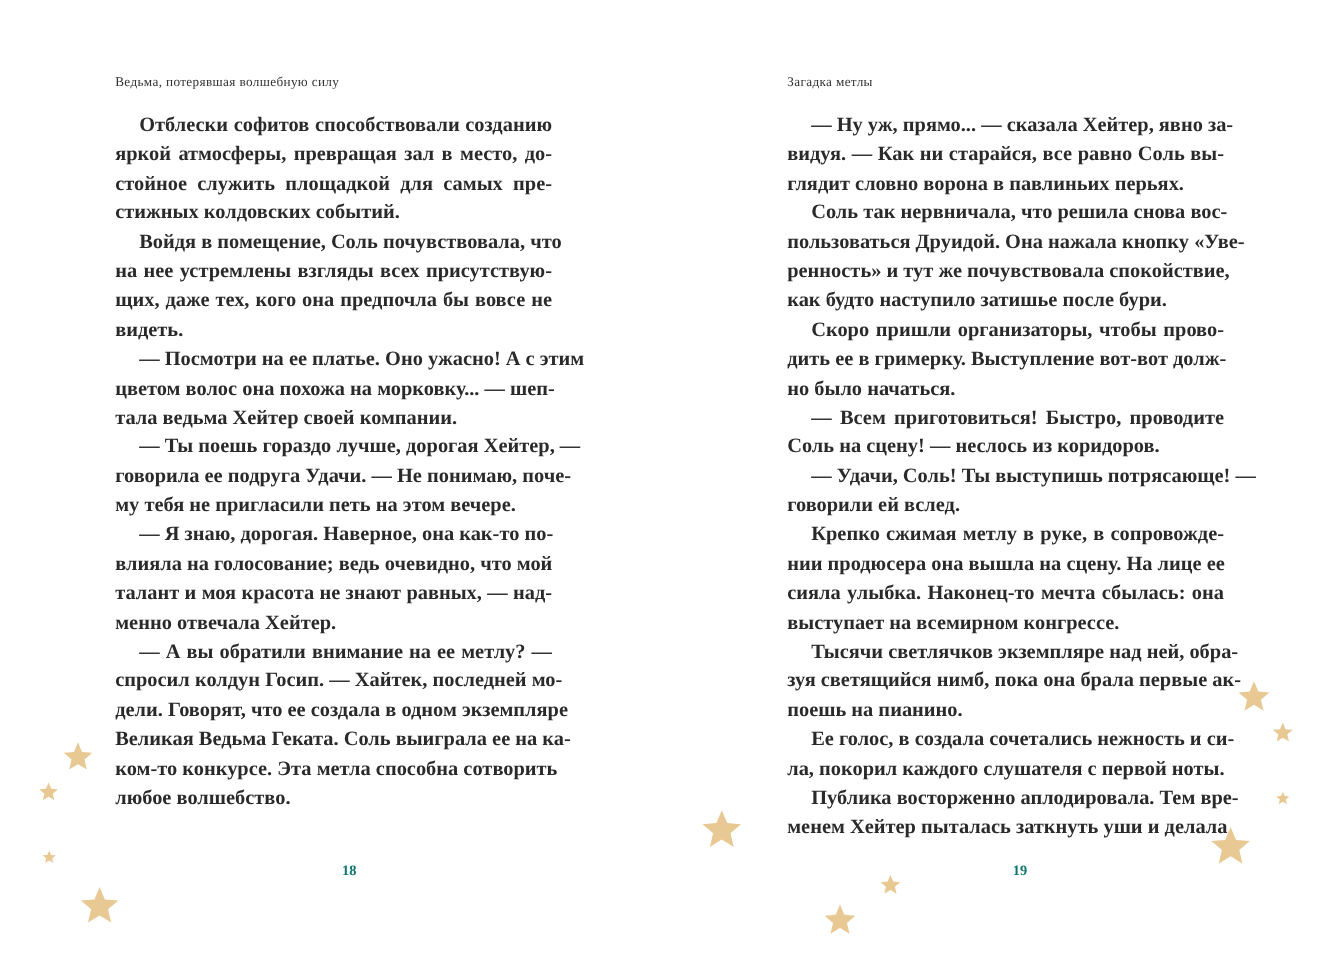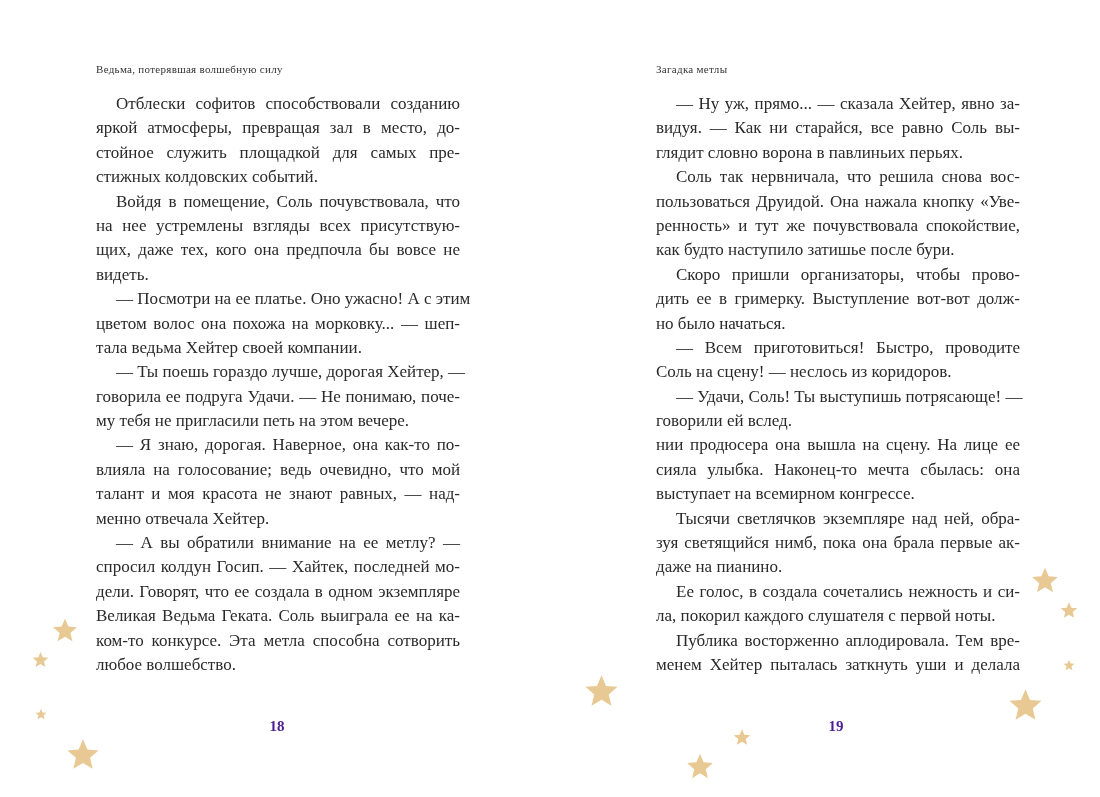--- a/index.html
+++ b/index.html
@@ -12,25 +12,25 @@
   .page.right { left: 564px; width: 550px; }
   .running-head {
     position: absolute; top: 63px; font-size: 11px; letter-spacing: 0.3px; color: #333;
     white-space: nowrap;
   }
   .left .running-head { left: 96px; width: 362px; }
   .right .running-head { left: 92px; width: 362px; }
   .body-text { position: absolute; top: 92px; width: 364px; font-size: 17px; line-height: 24.4px; }
   .left .body-text { left: 96px; }
   .right .body-text { left: 92px; }
-  .line { display: block; height: 24.4px; white-space: nowrap; text-align: justify; text-align-last: justify; }
+  .line { display: block; height: 24.4px; white-space: nowrap; text-align: justify; text-align-last: justify; font-weight: bold; }
   .line.indent { padding-left: 20px; }
   .line.last { text-align-last: left; }
   .page-number {
-    position: absolute; top: 718px; font-size: 15px; font-weight: bold; color: #4c1d95; text-align: center; width: 40px;
+    position: absolute; top: 718px; font-size: 12px; font-weight: bold; color: #0f766e; text-align: right; width: 40px;
   }
   .left .page-number { left: 257px; }
   .right .page-number { left: 252px; }
   .star { position: absolute; color: #e8c994; line-height: 1; }
   .star svg { display: block; }
 </style>
 </head>
 <body>
 
 <div class="page left">
@@ -74,26 +74,27 @@
     <span class="line">пользоваться Друидой. Она нажала кнопку «Уве-</span>
     <span class="line">ренность» и тут же почувствовала спокойствие,</span>
     <span class="line last">как будто наступило затишье после бури.</span>
     <span class="line indent">Скоро пришли организаторы, чтобы прово-</span>
     <span class="line">дить ее в гримерку. Выступление вот-вот долж-</span>
     <span class="line last">но было начаться.</span>
     <span class="line indent">— Всем приготовиться! Быстро, проводите</span>
     <span class="line last">Соль на сцену! — неслось из коридоров.</span>
     <span class="line indent">— Удачи, Соль! Ты выступишь потрясающе! —</span>
     <span class="line last">говорили ей вслед.</span>
+    <span class="line indent">Крепко сжимая метлу в руке, в сопровожде-</span>
     <span class="line">нии продюсера она вышла на сцену. На лице ее</span>
     <span class="line">сияла улыбка. Наконец-то мечта сбылась: она</span>
     <span class="line last">выступает на всемирном конгрессе.</span>
     <span class="line indent">Тысячи светлячков экземпляре над ней, обра-</span>
     <span class="line">зуя светящийся нимб, пока она брала первые ак-</span>
-    <span class="line last">даже на пианино.</span>
+    <span class="line last">поешь на пианино.</span>
     <span class="line indent">Ее голос, в создала сочетались нежность и си-</span>
     <span class="line last">ла, покорил каждого слушателя с первой ноты.</span>
     <span class="line indent">Публика восторженно аплодировала. Тем вре-</span>
     <span class="line">менем Хейтер пыталась заткнуть уши и делала</span>
   </div>
   <div class="page-number">19</div>
 </div>
 
 <div id="stars">
     <div class="star" style="left: 52px; top: 617px;">

